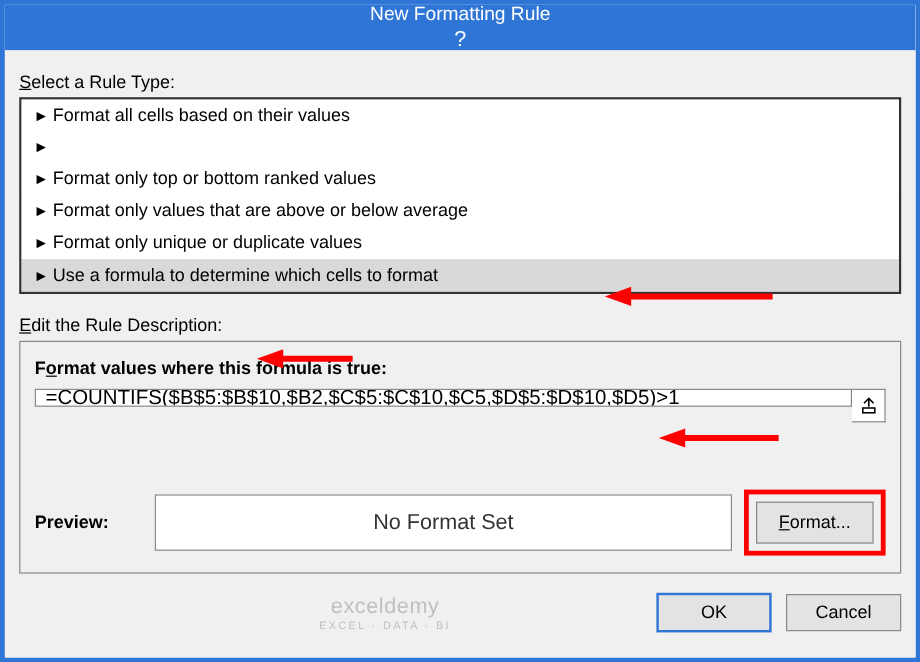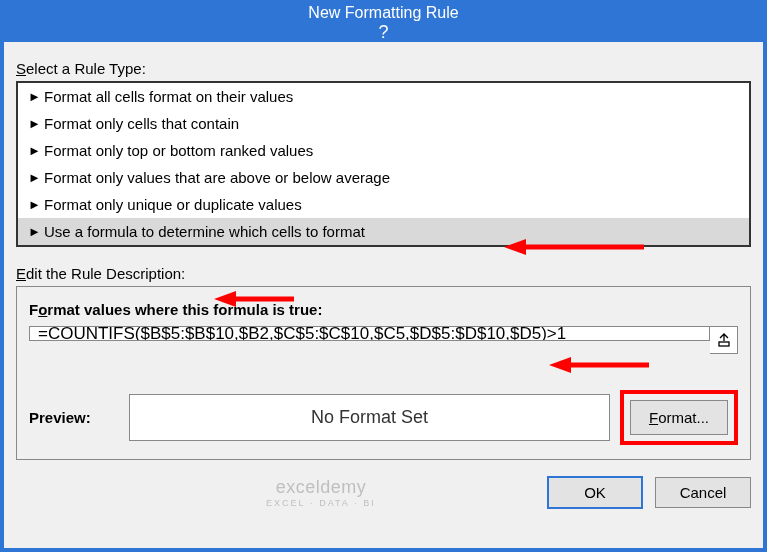--- a/index.html
+++ b/index.html
@@ -102,21 +102,21 @@
     display: flex;
     align-items: center;
     justify-content: center;
     cursor: pointer;
     font-weight: bold;
   }
   .preview-row {
     display: flex;
     align-items: center;
     gap: 10px;
-    margin-top: 36px;
+    margin-top: 56px;
   }
   .preview-label { font-weight: bold; font-size: 15px; width: 90px;}
   .preview-box {
     flex: 1;
     border: 1px solid #888;
     background: #fff;
     text-align: center;
     padding: 12px 15px;
     font-size: 18px;
     color: #333;
@@ -184,25 +184,24 @@
 
 <div class="content">
 
   <div class="section-label">
     <span class="ul">S</span><span>elect a Rule Type:</span>
   </div>
 
   <div class="rule-type-box">
     <div class="rule-item">
         <span class="rule-marker">►</span>
-        <span>Format all cells format on their values</span>
-      </div>
-    <div class="rule-item">
-        <span class="rule-marker">►</span>
-        <span>Format only cells that contain</span>
+        <span>Format all cells based on their values</span>
+      </div>
+    <div class="rule-item">
+        <span class="rule-marker">►</span>
       </div>
     <div class="rule-item">
         <span class="rule-marker">►</span>
         <span>Format only top or bottom ranked values</span>
       </div>
     <div class="rule-item">
         <span class="rule-marker">►</span>
         <span>Format only values that are above or below average</span>
       </div>
     <div class="rule-item">

